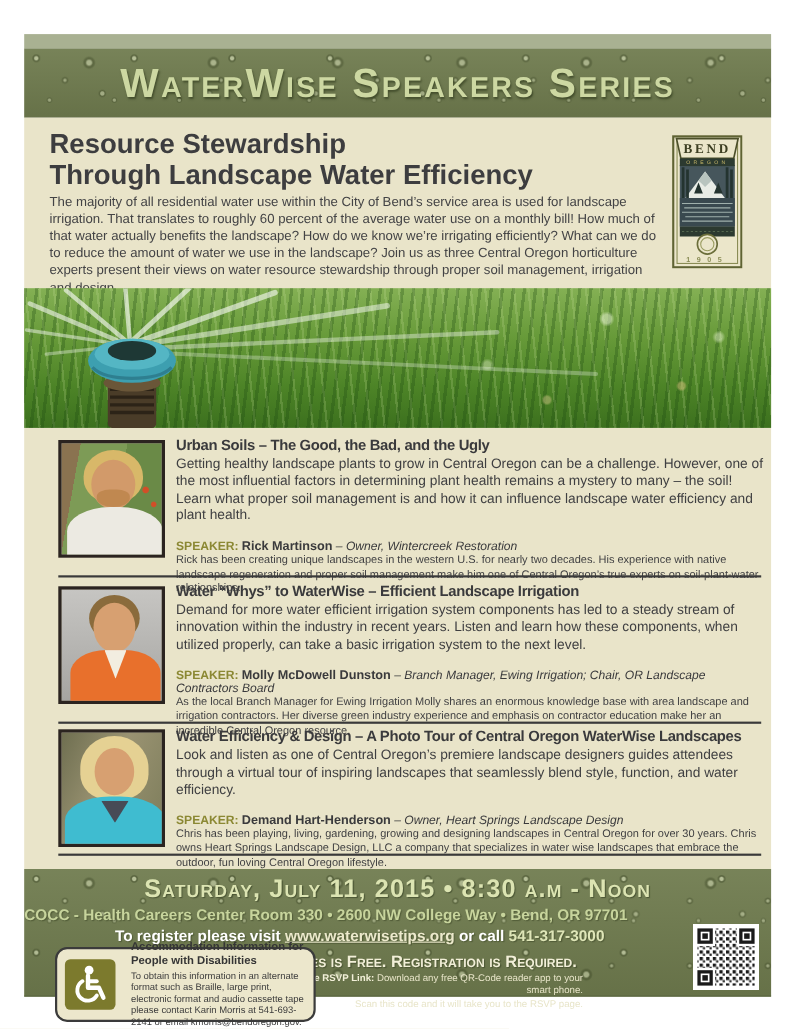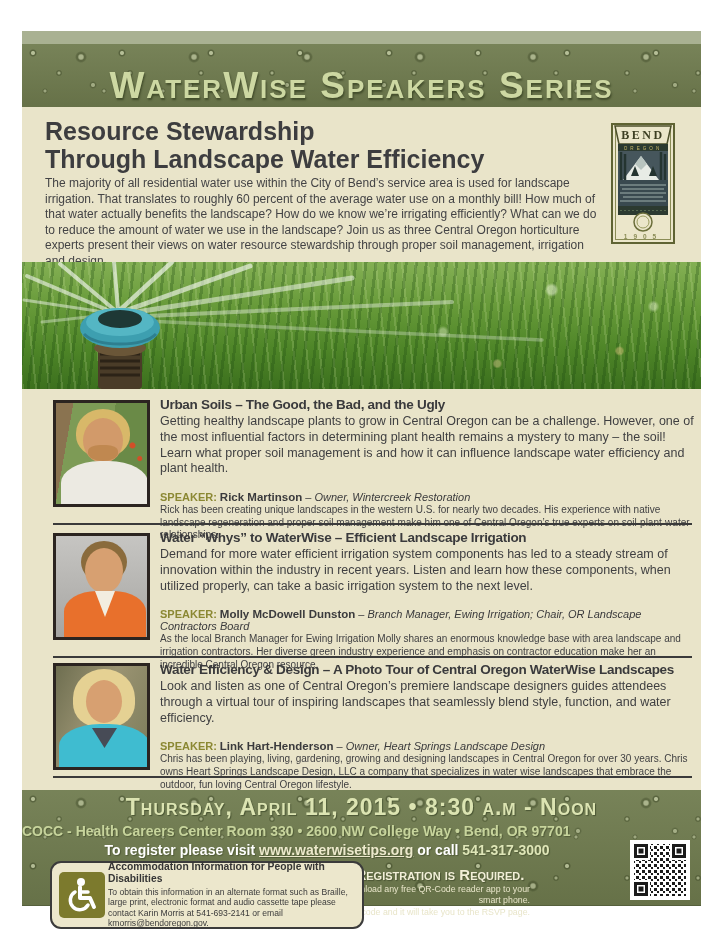--- a/index.html
+++ b/index.html
@@ -14,21 +14,21 @@
       radial-gradient(circle at 11px 9px,  rgba(235,242,205,.55) 0 1.5px, rgba(45,55,25,.38) 2.5px 3px, rgba(255,255,255,0) 4px),
       radial-gradient(circle at 37px 29px, rgba(235,242,205,.40) 0 1px,   rgba(45,55,25,.30) 2px 2.5px, rgba(255,255,255,0) 3.5px),
       radial-gradient(circle at 59px 13px, rgba(235,242,205,.45) 0 2px,   rgba(45,55,25,.32) 3.5px 4.5px, rgba(255,255,255,0) 6px),
       radial-gradient(circle at 23px 47px, rgba(235,242,205,.38) 0 1px,   rgba(45,55,25,.28) 2px, rgba(255,255,255,0) 3px),
       radial-gradient(circle at 71px 41px, rgba(235,242,205,.42) 0 1.5px, rgba(45,55,25,.30) 2.5px, rgba(255,255,255,0) 4px),
       linear-gradient(180deg, rgba(255,255,255,.06), rgba(0,0,0,.08));
     background-size:89px 67px,71px 59px,113px 83px,59px 73px,97px 101px,100% 100%;
   }
 
   .top-strip{position:absolute;left:22px;top:31px;width:679px;height:13px;background:#a9b192}
-  .header-banner{position:absolute;left:22px;top:44px;width:679px;height:63px;display:flex;align-items:flex-end;justify-content:center}
+  .header-banner{position:absolute;left:22px;top:44px;width:679px;height:63px;display:flex;align-items:center;justify-content:center}
   .series-title{font-variant:small-caps;font-weight:bold;font-size:37px;letter-spacing:2px;color:#cdd8a2;text-shadow:1px 2px 2px rgba(25,35,10,.5)}
 
   .content{position:absolute;left:22px;top:107px;width:679px;height:683px;background:#e9e4c9}
 
   .page-title{position:absolute;left:45px;top:117px;width:560px;font-size:25px;line-height:1.12;font-weight:bold;color:#3d3d3f}
   .intro-par{position:absolute;left:45px;top:176px;width:558px;font-size:12px;line-height:1.3;color:#434345}
 
   .bend-logo{position:absolute;left:611px;top:118px;width:40px;height:126px}
 
   
@@ -86,21 +86,21 @@
   .event-location{position:absolute;left:0;top:33px;width:679px;text-align:left;font-weight:bold;font-size:14px;color:#c7d49c;text-shadow:1px 1px 1px rgba(25,35,10,.35)}
   .event-register{position:absolute;left:0;top:52px;width:610px;text-align:center;font-weight:bold;font-size:14px;color:#ffffff;text-shadow:1px 1px 1px rgba(25,35,10,.35)}
   .register-url{color:#ece9cc;text-decoration:underline;cursor:pointer}
   .register-phone{color:#dfe6b8}
   .free-notice{position:absolute;left:226px;top:76px;width:282px;text-align:center;font-variant:small-caps;font-weight:bold;font-size:15px;color:#f2efd8;text-shadow:1px 1px 1px rgba(25,35,10,.4)}
   .qr-note{position:absolute;left:226px;top:94px;width:282px;text-align:right;font-size:8.8px;line-height:1.3;color:#e8e5c9}
   .qr-note b{color:#f2efd8}
   .qr-code{position:absolute;left:608px;top:50px;width:60px;height:60px}
 
   
-  .access-box{position:absolute;left:50px;top:861px;width:314px;height:68px;background:#ece7cc;border:2px solid #3b3b3b;border-radius:11px;display:flex;align-items:center;padding:5px 8px 5px 7px;gap:3px;z-index:3}
+  .access-box{position:absolute;left:50px;top:861px;width:237px;height:68px;background:#ece7cc;border:2px solid #3b3b3b;border-radius:11px;display:flex;align-items:center;padding:5px 8px 5px 7px;gap:14px;z-index:3}
   .access-icon{flex:0 0 46px;width:46px;height:46px;background:#7c7a2d;border-radius:5px;display:flex;align-items:center;justify-content:center}
   .access-text{flex:1}
   .access-title{font-size:10.3px;font-weight:bold;color:#353535;line-height:1.15;margin-bottom:2px}
   .access-body{font-size:8.6px;line-height:1.22;color:#3b3b3b}
 </style>
 </head>
 <body>
 
 <div class="page">
 
@@ -201,28 +201,28 @@
       <span class="spk-label">SPEAKER:</span><span class="spk-name">Molly McDowell Dunston</span><span class="spk-title">– Branch Manager, Ewing Irrigation; Chair, OR Landscape Contractors Board</span>
     </p>
     <p class="bio">As the local Branch Manager for Ewing Irrigation Molly shares an enormous knowledge base with area landscape and irrigation contractors. Her diverse green industry experience and emphasis on contractor education make her an incredible Central Oregon resource.</p>
   </div>
   <div class="divider d2"></div>
 
   <div class="session s3">
     <h2>Water Efficiency &amp; Design – A Photo Tour of Central Oregon WaterWise Landscapes</h2>
     <p class="desc">Look and listen as one of Central Oregon’s premiere landscape designers guides attendees through a virtual tour of inspiring landscapes that seamlessly blend style, function, and water efficiency.</p>
     <p class="speaker-line">
-      <span class="spk-label">SPEAKER:</span><span class="spk-name">Link Hart-Henderson</span><span class="spk-title">– Owner, Heart Springs Landscape Design</span>
+      <span class="spk-label">SPEAKER:</span><span class="spk-name">Demand Hart-Henderson</span><span class="spk-title">– Owner, Heart Springs Landscape Design</span>
     </p>
     <p class="bio">Chris has been playing, living, gardening, growing and designing landscapes in Central Oregon for over 30 years.  Chris owns Heart Springs Landscape Design, LLC a company that specializes in water wise landscapes that embrace the outdoor, fun loving Central Oregon lifestyle.</p>
   </div>
   <div class="divider d3"></div>
 
   <div class="footer-banner droplets">
-    <div class="event-datetime">Thursday, April 11, 2015  •  8:30 a.m - Noon</div>
+    <div class="event-datetime">Saturday, July 11, 2015  •  8:30 a.m - Noon</div>
     <div class="event-location">COCC - Health Careers Center Room 330  •  2600 NW College Way • Bend, OR 97701</div>
     <div class="event-register"><span>To register please visit </span><a class="register-url">www.waterwisetips.org</a><span> or call </span><span class="register-phone">541-317-3000</span></div>
     <div class="free-notice">Series is Free. Registration is Required.</div>
     <div class="qr-note"><b>QR Code RSVP Link: </b><span>Download any free QR-Code reader app to your smart phone.</span><br><span>Scan this code and it will take you to the RSVP page.</span></div>
 
     <div class="qr-code">
       <svg width="60" height="60" viewBox="0 0 60 60">
         <rect width="60" height="60" fill="#ffffff"></rect>
         <defs>
           <pattern id="qm" width="6" height="6" patternUnits="userSpaceOnUse">

